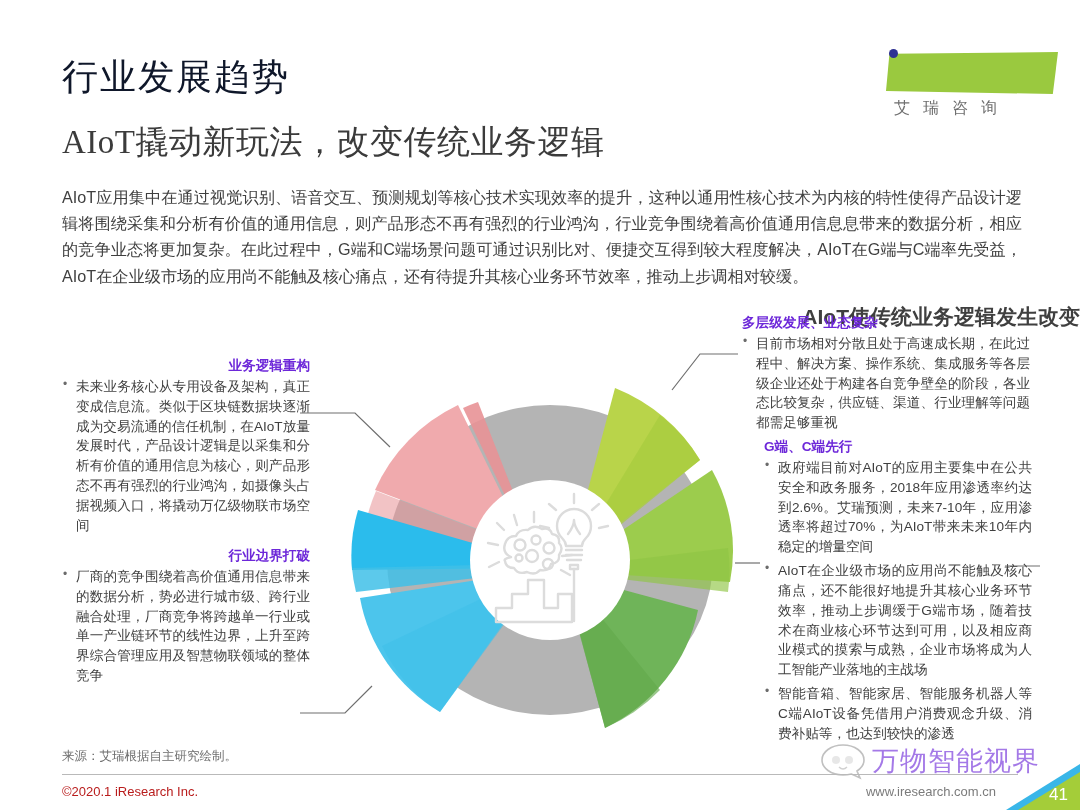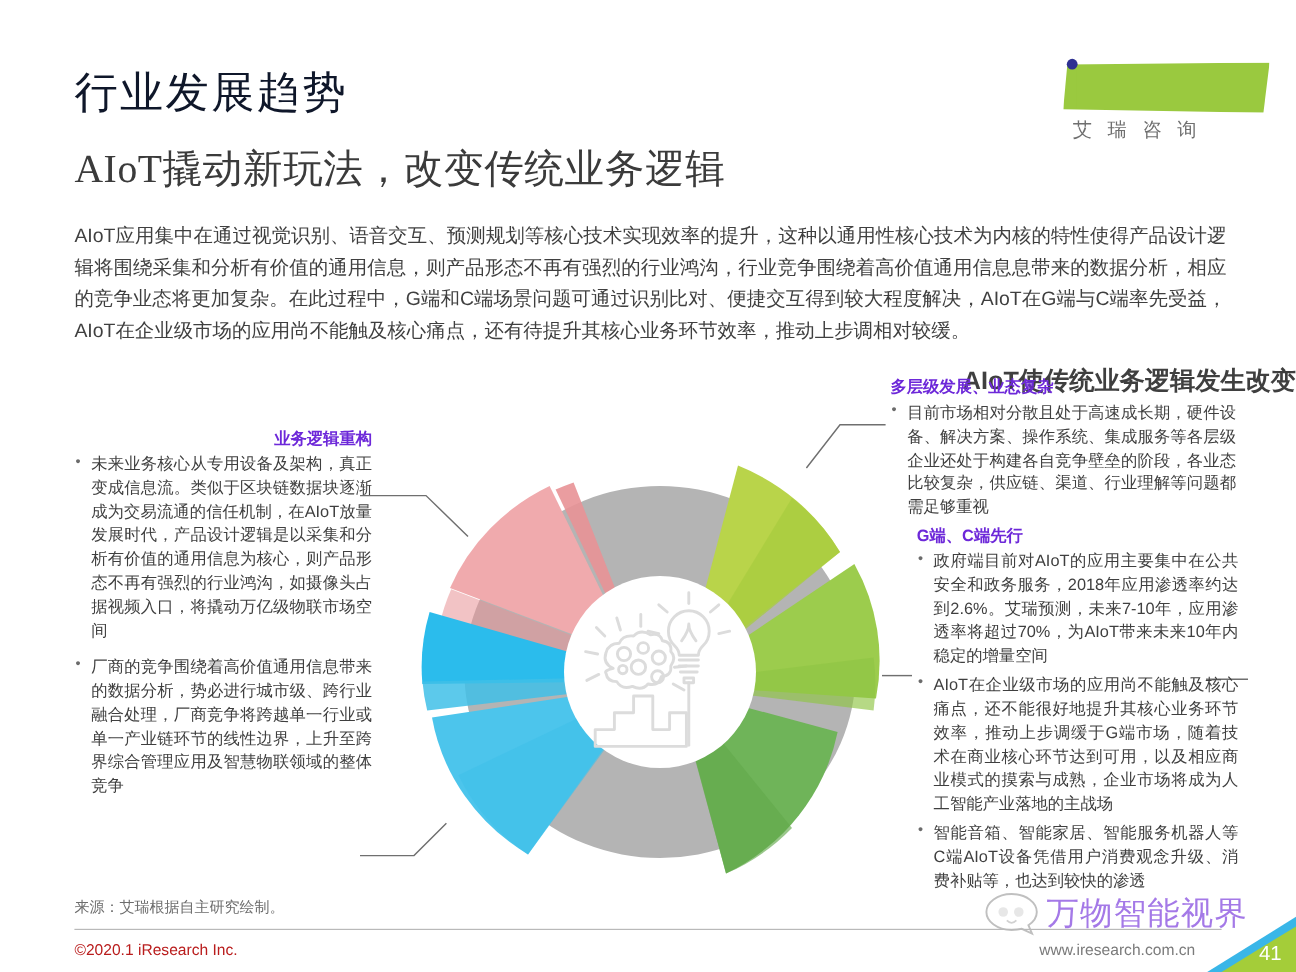--- a/index.html
+++ b/index.html
@@ -362,29 +362,30 @@
   </svg>
 
   <div class="ann" id="ann-l1">
     <div class="hd left">业务逻辑重构</div>
     <ul>
       <li>未来业务核心从专用设备及架构，真正变成信息流。类似于区块链数据块逐渐成为交易流通的信任机制，在AIoT放量发展时代，产品设计逻辑是以采集和分析有价值的通用信息为核心，则产品形态不再有强烈的行业鸿沟，如摄像头占据视频入口，将撬动万亿级物联市场空间</li>
     </ul>
   </div>
 
   <div class="ann" id="ann-l2">
+    <div class="hd left">行业边界打破</div>
     <ul>
       <li>厂商的竞争围绕着高价值通用信息带来的数据分析，势必进行城市级、跨行业融合处理，厂商竞争将跨越单一行业或单一产业链环节的线性边界，上升至跨界综合管理应用及智慧物联领域的整体竞争</li>
     </ul>
   </div>
 
   <div class="ann" id="ann-r1">
     <div class="hd right">多层级发展、业态复杂</div>
     <ul>
-      <li>目前市场相对分散且处于高速成长期，硬件设备、解决方案、操作系统、集成服务等各层级企业还处于构建各自竞争壁垒的阶段，各业态比较复杂，供应链、渠道、行业理解等问题都需足够重视</li>
+      <li>目前市场相对分散且处于高速成长期，在此过程中、解决方案、操作系统、集成服务等各层级企业还处于构建各自竞争壁垒的阶段，各业态比较复杂，供应链、渠道、行业理解等问题都需足够重视</li>
     </ul>
   </div>
 
   <div class="ann" id="ann-r2">
     <div class="hd right">G端、C端先行</div>
     <ul>
       <li>政府端目前对AIoT的应用主要集中在公共安全和政务服务，2018年应用渗透率约达到2.6%。艾瑞预测，未来7-10年，应用渗透率将超过70%，为AIoT带来未来10年内稳定的增量空间</li>
       <li>AIoT在企业级市场的应用尚不能触及核心痛点，还不能很好地提升其核心业务环节效率，推动上步调缓于G端市场，随着技术在商业核心环节达到可用，以及相应商业模式的摸索与成熟，企业市场将成为人工智能产业落地的主战场</li>
       <li>智能音箱、智能家居、智能服务机器人等C端AIoT设备凭借用户消费观念升级、消费补贴等，也达到较快的渗透</li>
     </ul>

